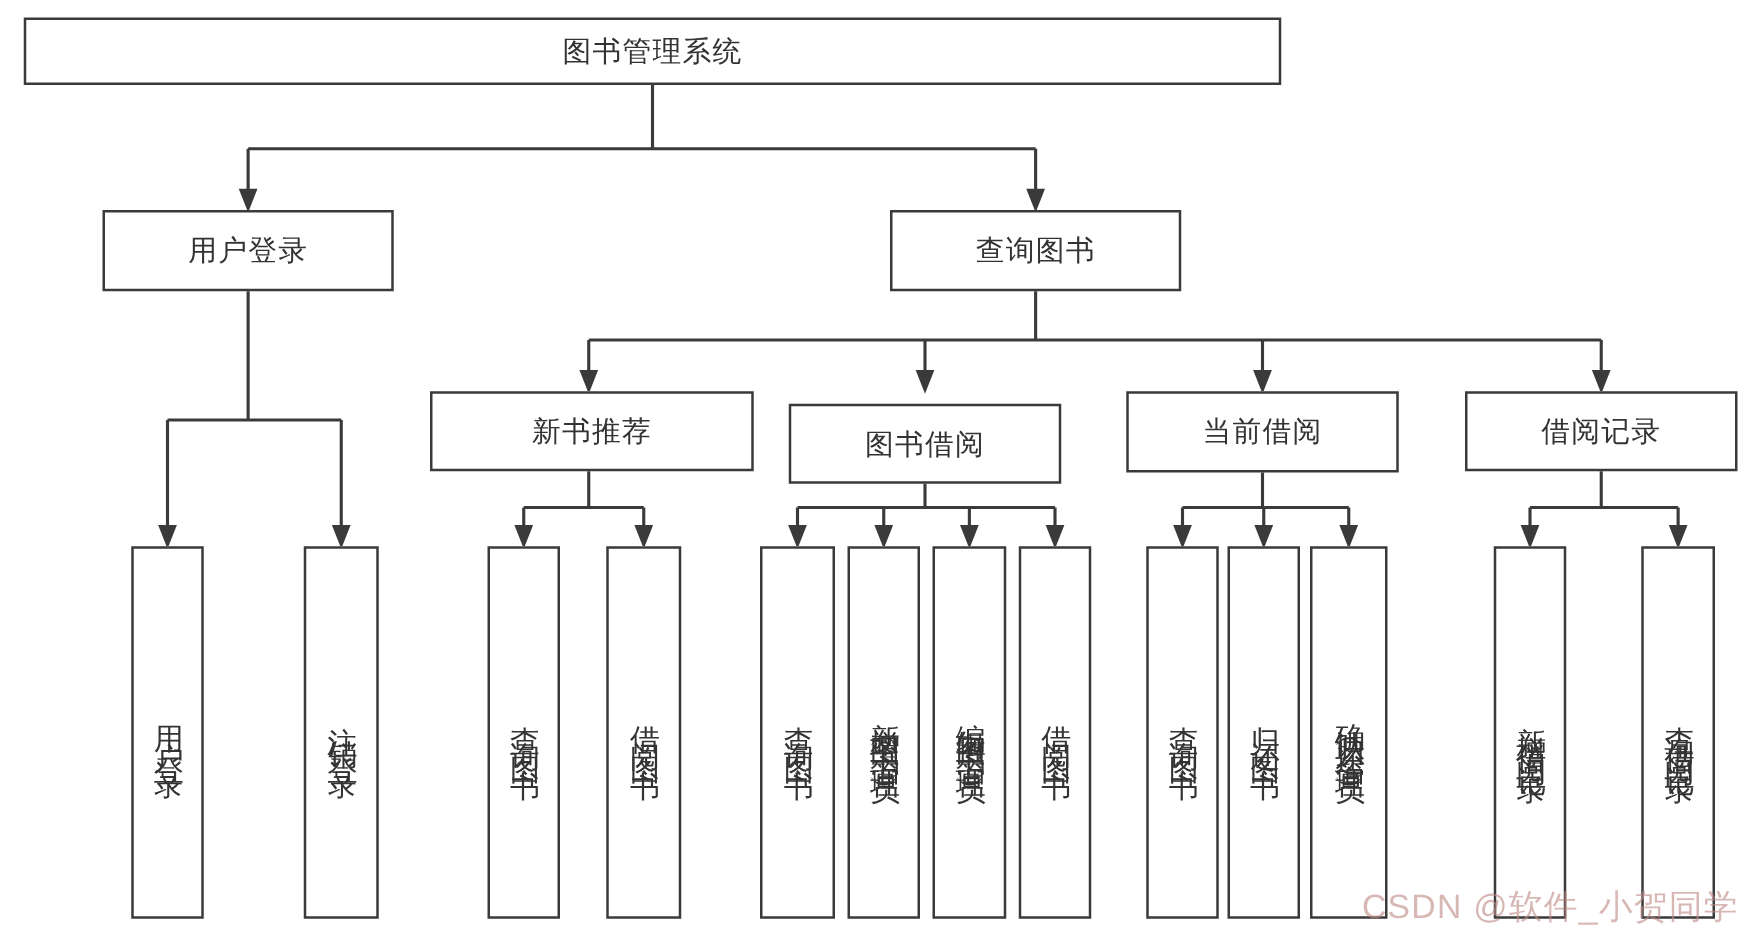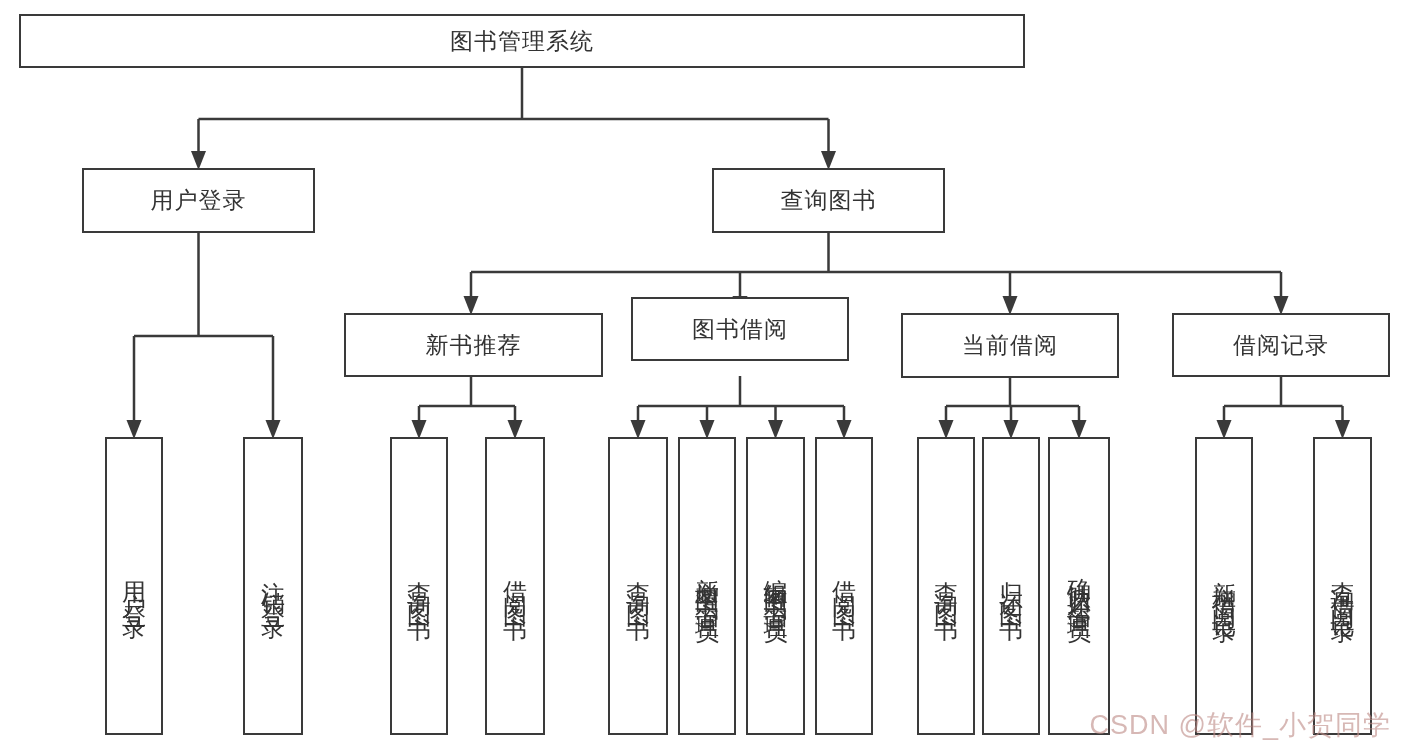--- a/index.html
+++ b/index.html
@@ -94,21 +94,21 @@
     </div>
     <div class="node h" style="left: 82px; top: 168px; width: 233px; height: 65px;">
       <span class="lbl">用户登录</span>
     </div>
     <div class="node h" style="left: 712px; top: 168px; width: 233px; height: 65px;">
       <span class="lbl">查询图书</span>
     </div>
     <div class="node h" style="left: 344px; top: 313px; width: 259px; height: 64px;">
       <span class="lbl">新书推荐</span>
     </div>
-    <div class="node h" style="left: 631px; top: 297px; width: 218px; height: 64px;">
+    <div class="node h" style="left: 631px; top: 323px; width: 218px; height: 64px;">
       <span class="lbl">图书借阅</span>
     </div>
     <div class="node h" style="left: 901px; top: 313px; width: 218px; height: 65px;">
       <span class="lbl">当前借阅</span>
     </div>
     <div class="node h" style="left: 1172px; top: 313px; width: 218px; height: 64px;">
       <span class="lbl">借阅记录</span>
     </div>
     <div class="node v" style="left: 105px; top: 437px; width: 58px; height: 298px;">
       <span class="lbl" style="letter-spacing: 12px;">用户登录</span>

